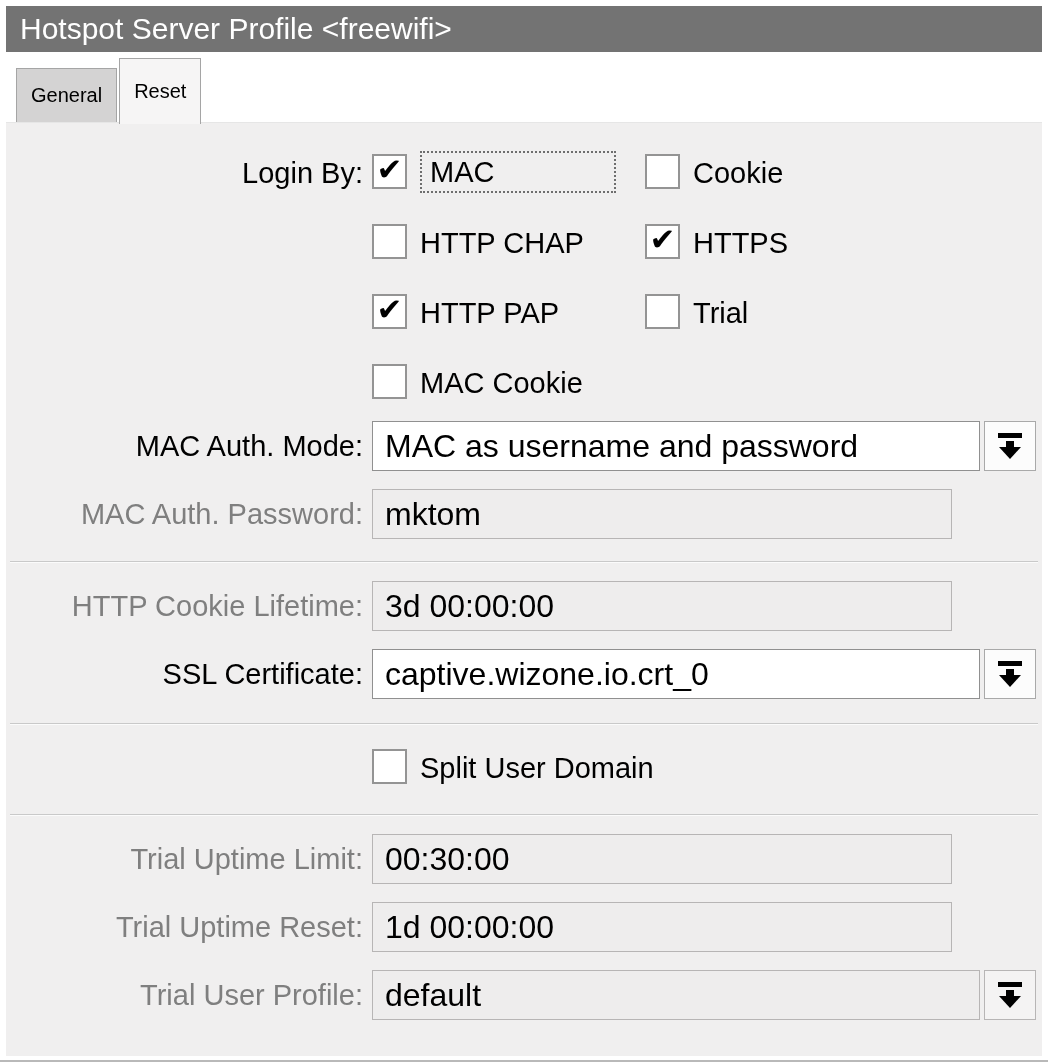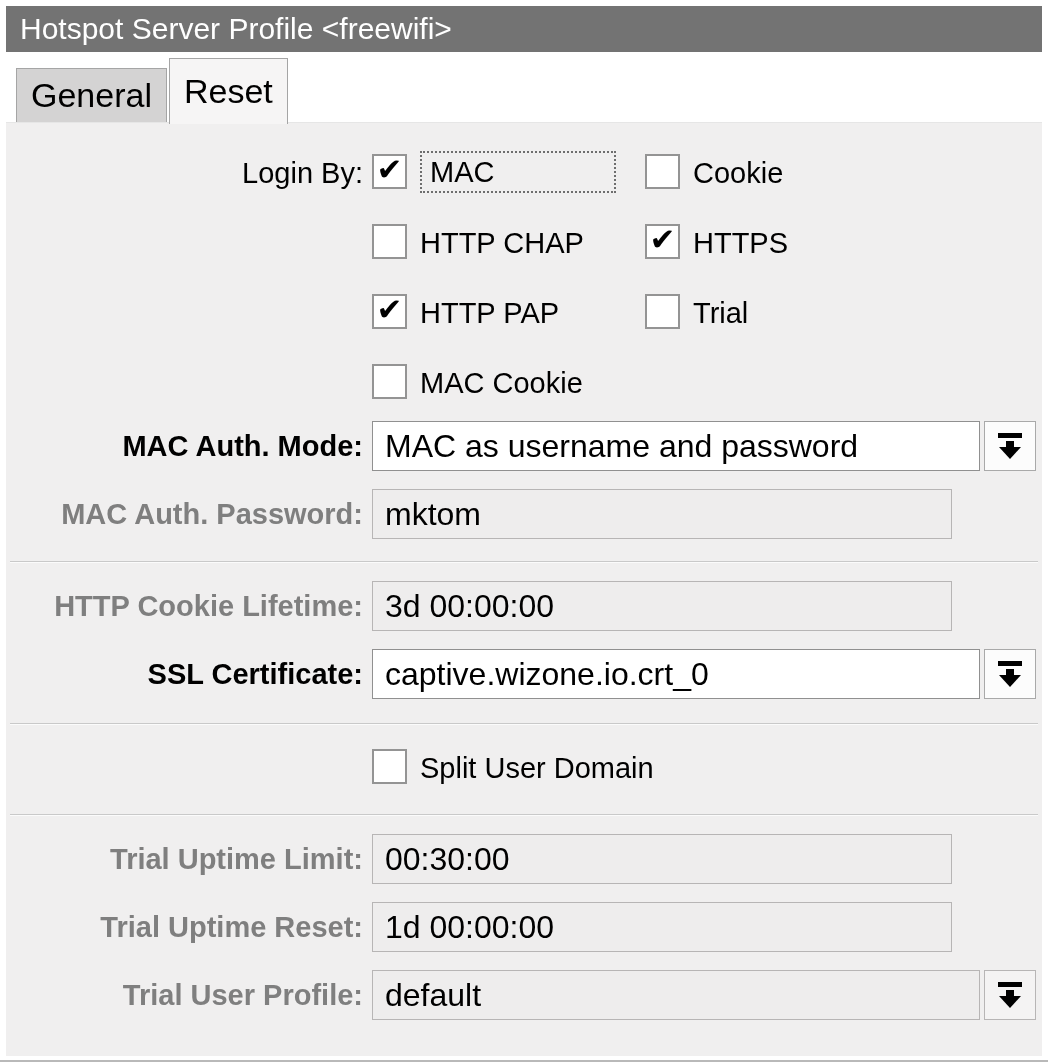--- a/index.html
+++ b/index.html
@@ -11,21 +11,21 @@
   .titlebar{
     position:absolute;left:6px;top:6px;right:6px;height:46px;background:#737373;
     display:flex;align-items:center;padding-left:14px;
   }
   .titlebar .title{color:#ffffff;font-size:30px;white-space:nowrap;}
   .tabbar{
     position:absolute;left:16px;top:58px;height:64px;display:flex;align-items:flex-end;z-index:3;
   }
   .tab{
     height:54px;background:#d4d3d3;border:1px solid #a5a5a5;border-bottom:none;
-    font-size:34px;color:#000;display:flex;align-items:center;padding:0 14px;cursor:default;
+    font-size:20px;color:#000;display:flex;align-items:center;padding:0 14px;cursor:default;
   }
   .tab + .tab{margin-left:2px;}
   .tab.active{
     height:66px;margin-bottom:-2px;background:#f6f5f5;z-index:4;position:relative;
     border:1px solid #a5a5a5;border-bottom:none;
   }
   .content{
     position:absolute;left:6px;top:122px;width:1036px;height:934px;background:#f0efef;
     border-top:1px solid #e6e6e6;
   }
@@ -39,21 +39,21 @@
     position:absolute;width:35px;height:35px;background:#ffffff;border:2px solid #949494;
     display:flex;align-items:center;justify-content:center;
   }
   .cb .mark{font-size:31px;font-weight:bold;color:#000;line-height:1;transform:translate(0,-2px);}
   .cb-label{position:absolute;top:0;height:40px;line-height:38px;font-size:29px;color:#000;white-space:nowrap;}
   .focus-box{
     position:absolute;top:-3px;height:42px;width:196px;border:2px dotted #6e6e6e;
     line-height:38px;padding-left:8px;font-size:29px;color:#000;white-space:nowrap;
   }
   .field-row{left:0;width:100%;height:50px;}
-  .field-row .lbl{position:absolute;line-height:50px;height:50px;font-weight:bold;}
+  .field-row .lbl{position:absolute;line-height:50px;height:50px;}
   .tfield{
     position:absolute;top:0;height:50px;font-size:32px;color:#000;background:#ffffff;
     border:1px solid #909090;padding:0 12px;outline:none;
   }
   .tfield.full{left:366px;width:580px;}
   .tfield.combo{left:366px;width:608px;}
   .tfield.disabled{background:#eeeded;border:1px solid #b7b5b5;}
   .drop-btn{
     position:absolute;left:978px;top:0;width:52px;height:50px;background:#fcfcfc;
     border:1px solid #a9a9a9;display:flex;align-items:center;justify-content:center;padding:0;

